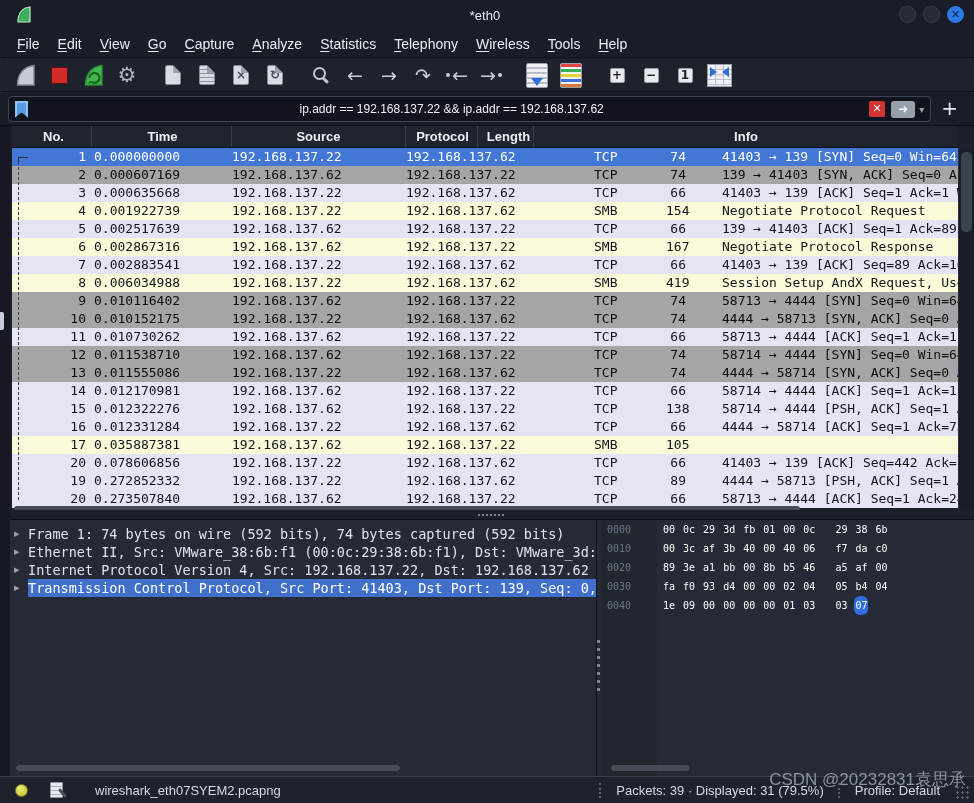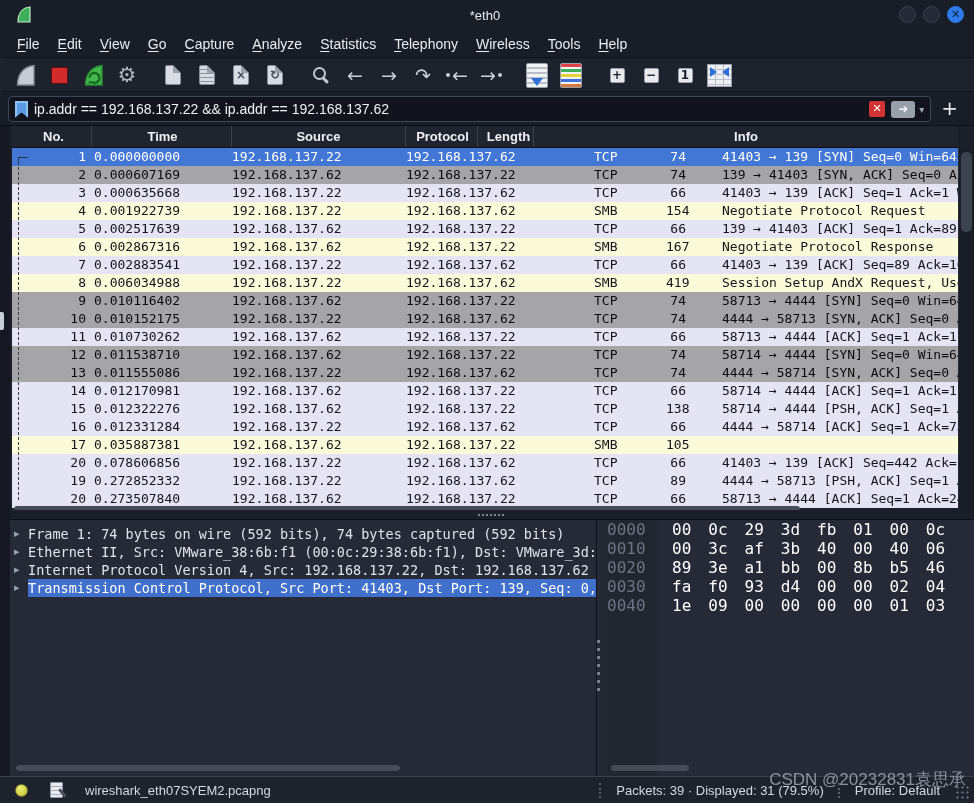--- a/index.html
+++ b/index.html
@@ -56,21 +56,21 @@
   .ic-table .ta.r { right:2px; border-right:7px solid #2f6fd8; }
 
   
   .filterbar { position:absolute; left:0; top:93px; width:974px; height:33px; background:#191d27;
     display:flex; align-items:center; padding:0 8px; border-bottom:1px solid #0c0f15; }
   .filter-box { flex:1; height:26px; background:#11141c; border:1px solid #3e4554; border-radius:4px;
     display:flex; align-items:center; padding:0 4px; }
   .bm { width:13px; height:17px; background:#5a9ae4; margin:0 6px 0 2px;
     clip-path:polygon(0 0,100% 0,100% 100%,50% 70%,0 100%); box-shadow:inset 0 0 0 2px #8fc0f2; }
   .filter-input { flex:1; background:transparent; border:none; outline:none; color:#eef1f5;
-    font-size:14px; font-family:"Liberation Sans",sans-serif; }
+    font-size:12px; font-family:"Liberation Sans",sans-serif;text-align:center; }
   .f-clear { width:16px; height:16px; background:#d23333; border-radius:2px; color:#fff;
     font:bold 11px/15px "DejaVu Sans",sans-serif; text-align:center; margin-right:6px; }
   .f-apply { width:24px; height:17px; background:#98a0ac; border-radius:3px; color:#f2f4f7;
     font:bold 12px/16px "DejaVu Sans",sans-serif; text-align:center; margin-right:4px; }
   .f-caret { color:#9aa2af; font-size:10px; margin-right:2px; font-family:"DejaVu Sans",sans-serif; }
   .f-plus { color:#e4e7ec; font-size:20px; padding:0 8px 2px 10px; font-family:"DejaVu Sans",sans-serif; }
 
   
   .plist { position:absolute; left:0; top:126px; width:974px; height:388px; background:#1a1f29; }
   .phead { position:absolute; left:12px; top:0; right:16px; height:22px; background:#20242e; display:flex;
@@ -112,40 +112,40 @@
     font-size:13.5px; line-height:18px; color:#dfe3ea; }
   .dline:first-child { margin-top:5px; }
   .dline .arr { width:28px; flex:none; padding-left:14px; color:#99a2b2; font-size:11px; font-family:"DejaVu Sans",sans-serif; }
   .dline .txt { flex:1; white-space:nowrap; overflow:hidden; }
   .dline.sel .txt { background:#4070cc; color:#fff; }
   .vsplit-dots { position:absolute; left:597px; top:640px; width:3px; height:56px;
     background:repeating-linear-gradient(180deg,#7a828f 0 3px,transparent 3px 8px); }
   .hexpane { position:absolute; left:601px; top:0; width:373px; height:257px; overflow:hidden; background:#252a36; }
   .hexgutter { position:absolute; left:0; top:0; width:56px; height:257px; background:#21London262f; background:#21262f; }
   .hline { position:relative; display:flex; height:19px; font-family:"DejaVu Sans Mono","Liberation Mono",monospace;
-    font-size:16px; line-height:19px;gap:9px; }
+    font-size:10px; line-height:19px; }
   .hline:first-child { margin-top:4px; }
   .hline .off { width:62px; flex:none; padding-left:6px; color:#6d7585; }
   .hline .b { color:#ffffff; margin-right:8px; }
   .hline .b.gap { margin-right:20px; }
-  .hline .b.hl { background:#2e6ce0; color:#fff; padding:0 1px; margin-left:-1px; }
+  .hline .b.hl { background:#2e6ce0; color:#fff; padding:0 1px; margin-left:-1px;border-radius:6px; }
   .pane-hscroll { position:absolute; bottom:4px; height:7px; }
   .d-hs { left:14px; width:570px; } .x-hs { left:8px; width:356px; }
   .pane-hthumb { position:absolute; top:0; height:6px; background:#454b58; border-radius:3px; }
 
   
   .statusbar { position:absolute; left:0; top:776px; width:974px; height:27px; background:#1d222c;
     border-top:1px solid #3a3f4a; display:flex; align-items:center; color:#d5d9e0; font-size:13px; }
   .expert-dot { width:13px; height:13px; border-radius:50%; margin-left:15px;
     background:radial-gradient(circle at 35% 30%, #f0f274, #b9b927); border:1px solid #7c7c30; }
   .note-ic { position:relative; width:13px; height:16px; background:#e8eaee; border:1px solid #8f96a2; border-radius:1px; margin-left:22px;
     background-image:repeating-linear-gradient(180deg, transparent 0 3px, #aab0bb 3px 4px); }
   .note-ic::after { content:''; position:absolute; right:-2px; bottom:-1px; width:3px; height:10px;
     background:#4a5160; transform:rotate(-40deg); border-radius:1px; }
-  .fname { margin-left:22px; }
+  .fname { margin-left:32px; }
   .sb-right { position:absolute; right:34px; display:flex; align-items:center; gap:14px; }
   .sb-sep { width:3px; height:15px; border-left:2px dotted #5a6070; }
   .watermark { position:absolute; right:8px; top:768px; font-size:17px; color:rgba(158,166,177,.85);
     pointer-events:none; white-space:nowrap; }
   .grip { position:absolute; right:4px; bottom:3px; width:14px; height:14px;
     background-image:radial-gradient(#5a6070 1px, transparent 1.2px); background-size:5px 5px; background-position:bottom right; }
   .left-strip { position:absolute; left:0; top:126px; width:10px; height:650px; background:#151821; }
   .left-handle { position:absolute; left:0; top:186px; width:4px; height:18px; background:#c8ccd4; border-radius:0 2px 2px 0; }
 </style>
 </head>

